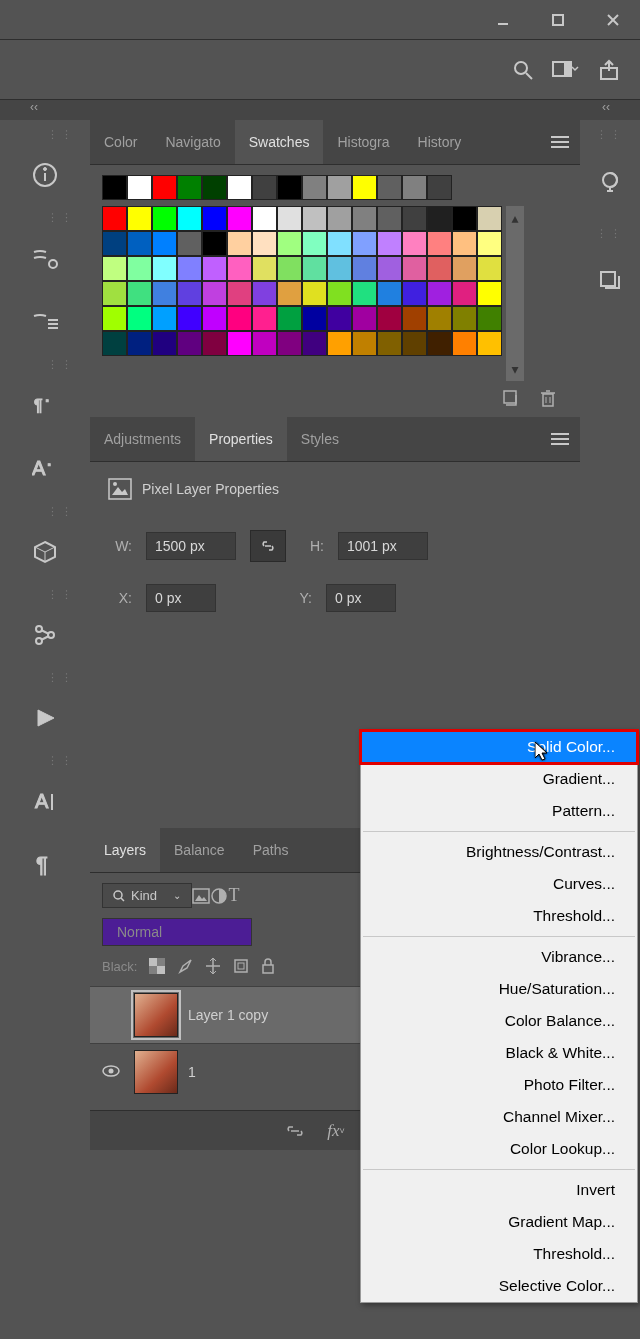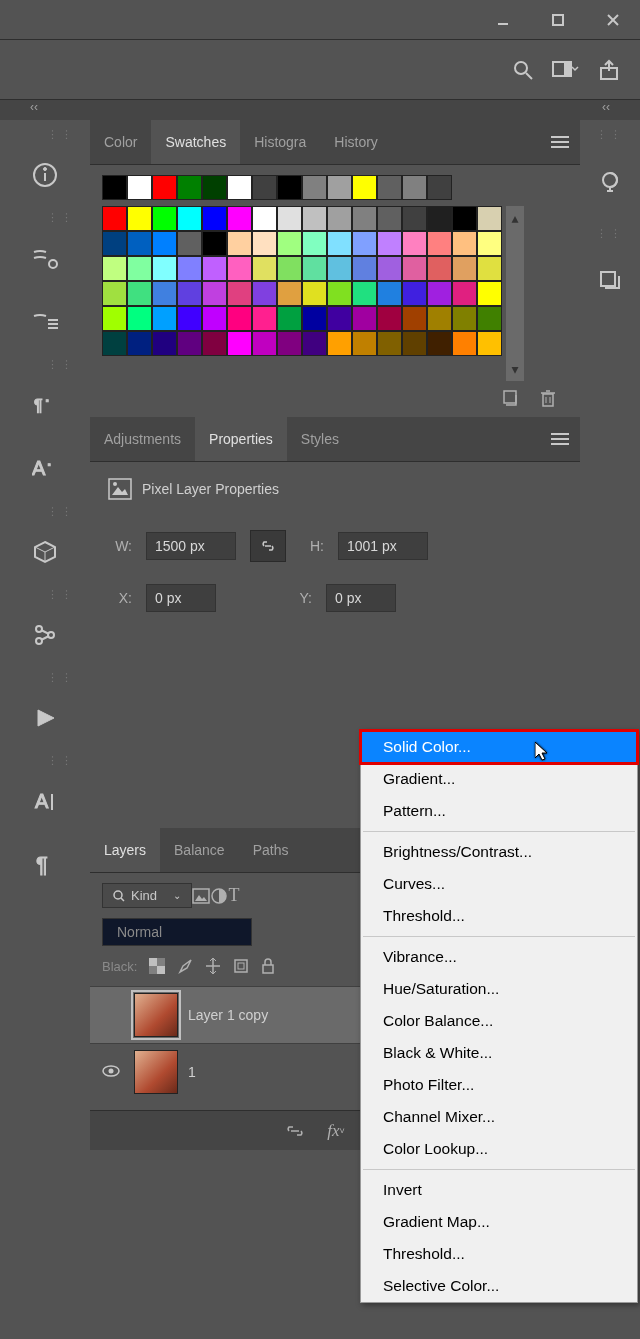--- a/index.html
+++ b/index.html
@@ -38,39 +38,39 @@
   .prop-row { display:flex; align-items:center; gap:14px; margin-bottom:22px; }
   .plabel { width:24px; color:#b0b0b0; text-align:right; }
   .pfield { background:#3f3f3f; border:1px solid #333; padding:5px 8px; width:90px; color:#d8d8d8; font-size:14px; }
   .link { width:36px; height:32px; background:#3a3a3a; display:flex; align-items:center; justify-content:center; border:1px solid #2a2a2a; }
 
   .layers-panel { background:#454545; }
   .layers-body { background:#535353; padding:0 0 10px 0;}
   .filter-row { display:flex; align-items:center; gap:0; padding:10px 12px; }
   .kind-sel { background:#4a4a4a; border:1px solid #333; padding:4px 10px; display:flex; align-items:center; gap:6px; color:#c8c8c8; font-size:13px; }
   .mode-row { display:flex; align-items:center; justify-content:space-between; padding:0 12px 10px 12px; color:#8a8a8a;}
-  .mode-sel { background:#0f172a; border:1px solid #333; padding:5px 14px; width:150px; color:#8a8a8a; }
+  .mode-sel { background:#4c1d95; border:1px solid #333; padding:5px 14px; width:150px; color:#8a8a8a; }
   .lock-row { display:flex; align-items:center; gap:12px; padding:2px 12px 12px 12px; color:#8a8a8a; font-size:13px; }
   .lock-row .ico { color:#b0b0b0; }
 
   .layer { display:flex; align-items:center; gap:10px; padding:6px 8px; border-top:1px solid #404040; }
   .layer.sel { background:#6a6a6a; }
   .eye { width:26px; text-align:center; color:#c8c8c8; }
   .thumb { width:44px; height:44px; background:linear-gradient(135deg,#e0b090 0%, #b04a30 60%, #6a2a1a 100%); border:1px solid #222; position:relative; }
   .thumb.framed::after { content:""; position:absolute; inset:-4px; border:2px solid #c0c0c0; }
   .mask-thumb { width:44px; height:44px; background:#000; position:relative; border:1px solid #666; }
   .mask-thumb::after { content:""; position:absolute; left:8px; top:4px; width:26px; height:36px; background:#fff; border-radius:12px 12px 6px 6px; }
   .lname { color:#d0d0d0; font-size:14px; }
   .linkic { color:#b0b0b0; }
 
   .bottom-bar { height:40px; background:#454545; display:flex; align-items:center; justify-content:center; gap:22px; border-top:1px solid #2e2e2e; }
 
   
   .ctx-menu { position:absolute; left:360px; top:730px; width:278px; background:#f0f0f0; border:1px solid #9a9a9a; box-shadow:2px 2px 6px rgba(0,0,0,0.4); z-index:100; font-size:15.5px; color:#000; }
-  .ctx-item { padding:4px 22px; line-height:24px; cursor:default; position:relative; }
+  .ctx-item { padding:4px 22px; line-height:24px; cursor:default; position:relative;text-align:right; }
   .ctx-item.hl { background:#0a84ff; color:#fff; border:3px solid #e00000; margin:-2px; padding:3px 21px; }
   .ctx-sep { height:1px; background:#c8c8c8; margin:4px 2px; }
   .cursor-arrow { position:absolute; left:535px; top:742px; z-index:101; }
   .cursor-arrow svg { filter:drop-shadow(0 0 1px #000); }
 
   .hl-dots { font-size:11px; color:#777; letter-spacing:3px; margin:2px 0 4px 32px; }
 </style>
 </head>
 <body>
 
@@ -197,20 +197,21 @@
         <svg width="22" height="26">
           <text x="2" y="20" fill="#c8c8c8" font-size="22" font-family="serif">¶</text>
         </svg>
       </div>
   </div>
 
   <div class="center">
 
     <div class="panel-tabs">
       <div class="tab">Color</div>
+      <div class="tab">Navigato</div>
       <div class="tab active">Swatches</div>
       <div class="tab">Histogra</div>
       <div class="tab">History</div>
       <div class="tab-menu">
           <svg width="18" height="14">
             <line x1="0" y1="2" x2="18" y2="2" stroke="#c8c8c8" stroke-width="2"></line>
             <line x1="0" y1="7" x2="18" y2="7" stroke="#c8c8c8" stroke-width="2"></line>
             <line x1="0" y1="12" x2="18" y2="12" stroke="#c8c8c8" stroke-width="2"></line>
           </svg>
         </div>

